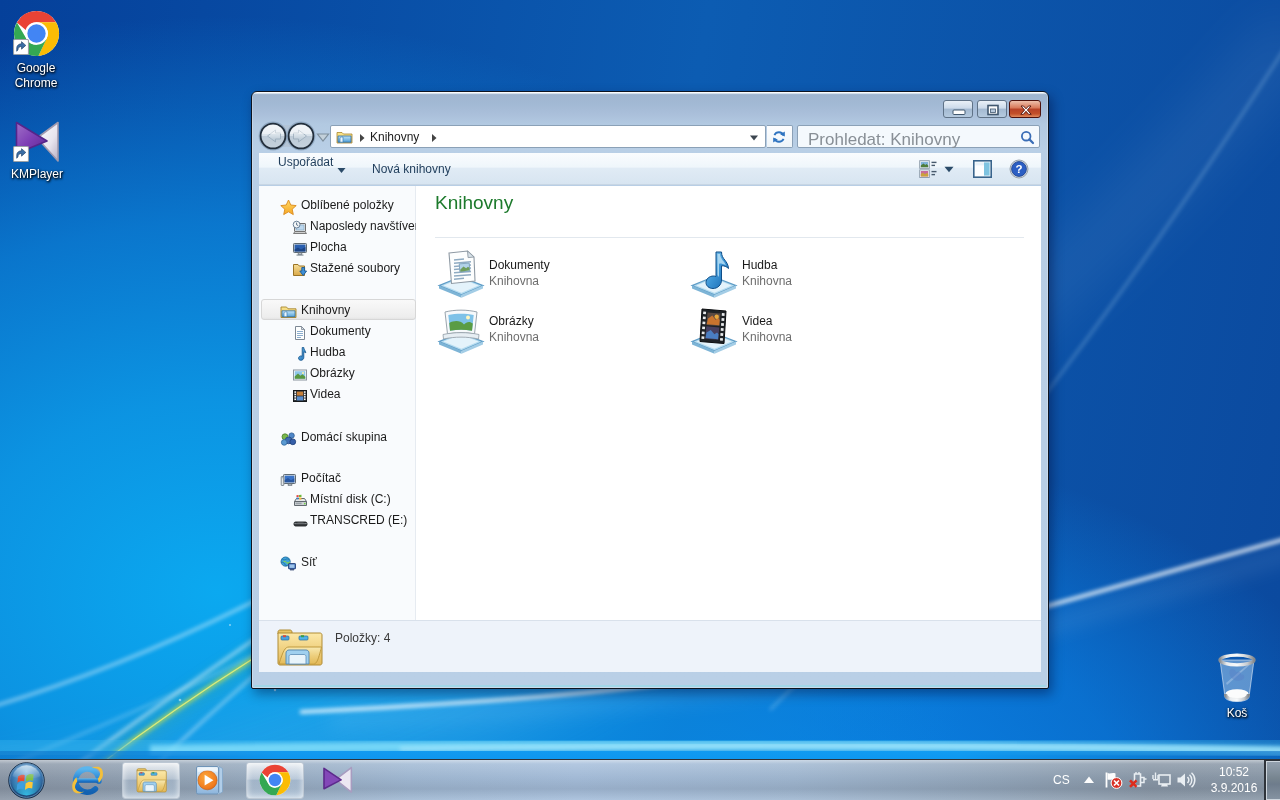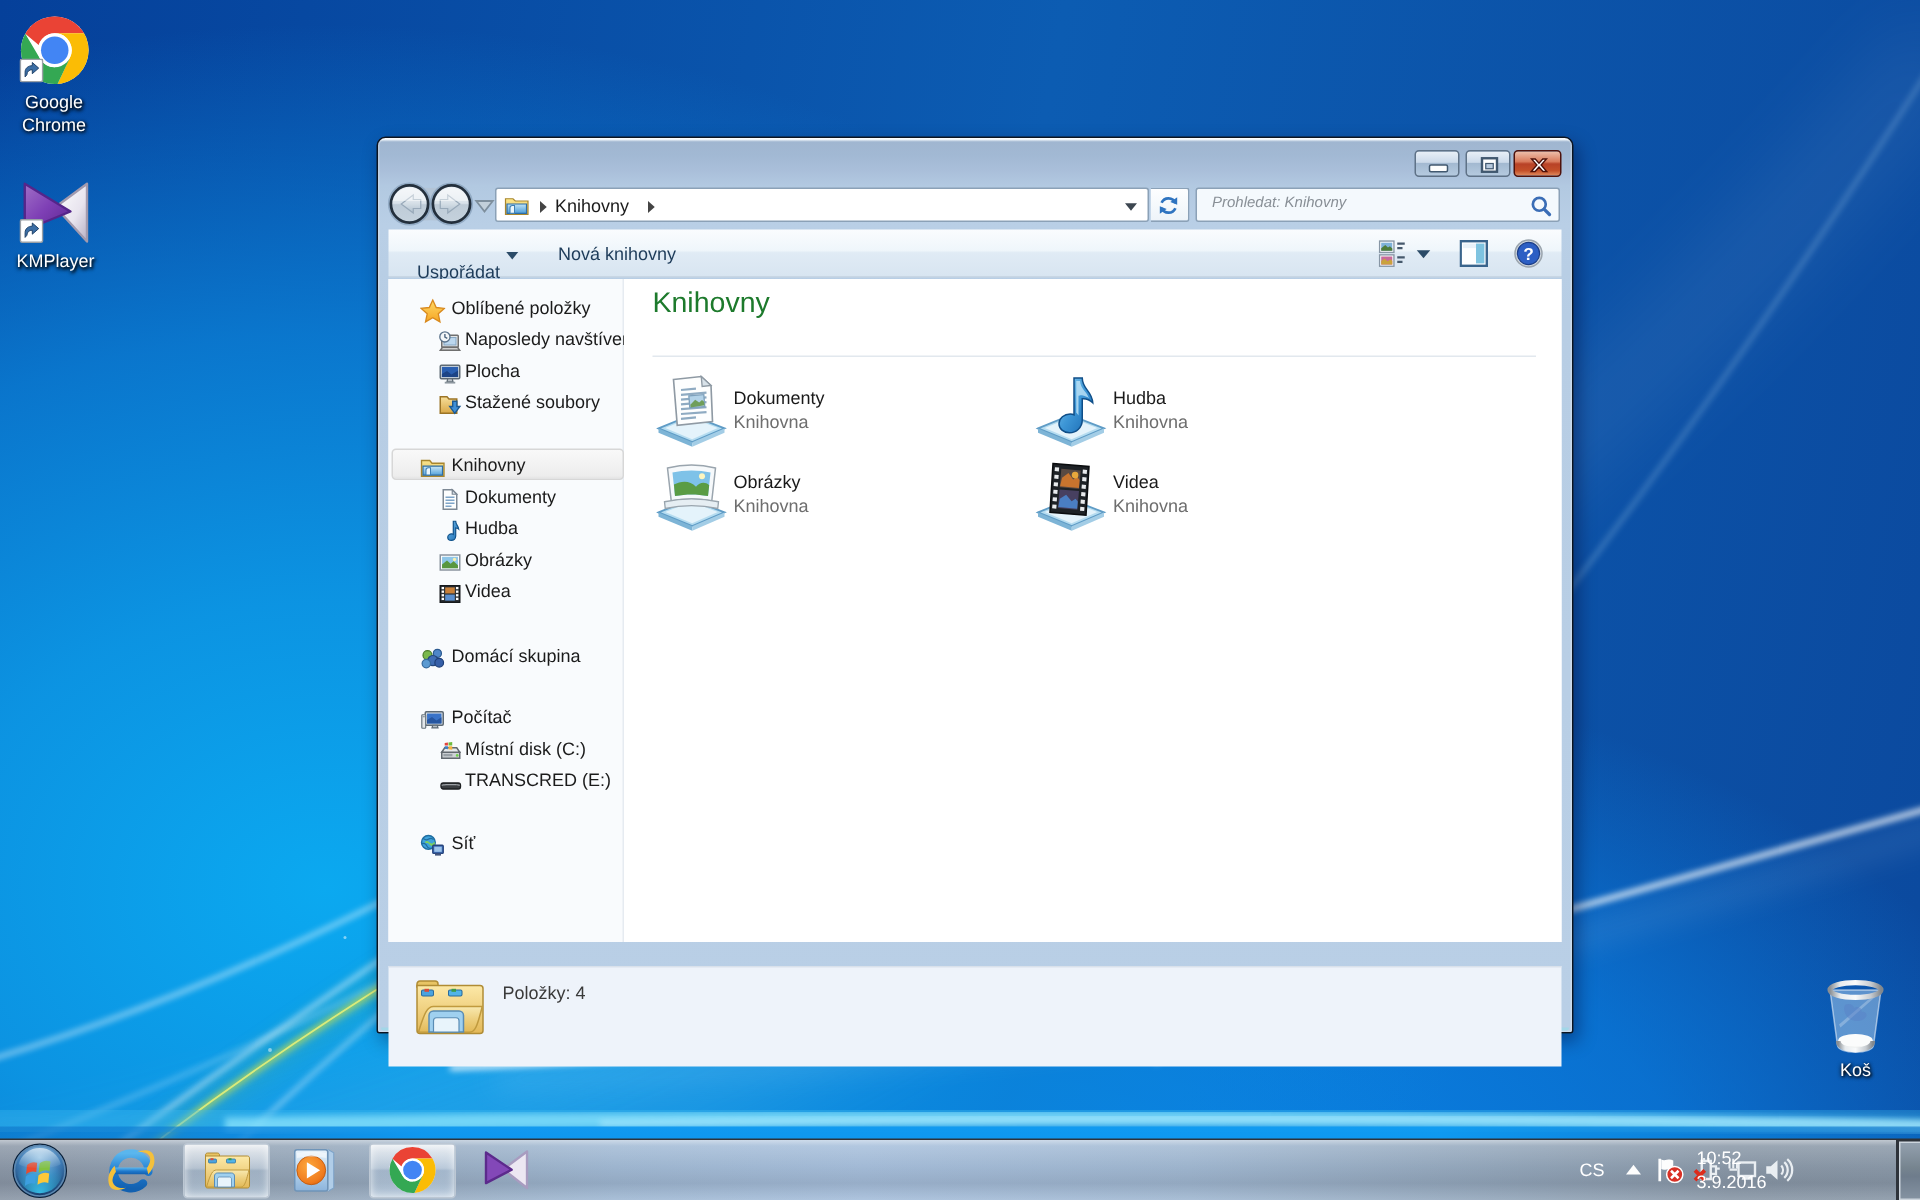--- a/index.html
+++ b/index.html
@@ -22,32 +22,32 @@
 .capbtn { position:absolute; top:8px; height:18px; border-radius:3px; }
 #btnmin { left:691px; width:30px; background:linear-gradient(180deg,#e9f0f7 0%,#ccdaea 45%,#a3b9d1 50%,#b5cadf 100%); border:1px solid #5f7287; }
 #btnmax { left:725px; width:30px; background:linear-gradient(180deg,#e9f0f7 0%,#ccdaea 45%,#a3b9d1 50%,#b5cadf 100%); border:1px solid #5f7287; }
 #btncls { left:757px; width:32px; background:linear-gradient(180deg,#edbfab 0%,#d97b5c 42%,#b84227 52%,#c35029 80%,#e08b5e 100%); border:1px solid #4e120d; }
 #addr { position:absolute; left:78px; top:33px; width:436px; height:23px; background:#fff;
   border:1px solid #8ba1b7; border-radius:2px; font-size:12px; color:#1c1c1c; }
 #refresh { position:absolute; left:515px; top:33px; width:26px; height:23px; background:linear-gradient(180deg,#fdfeff,#eef4f9);
   border:1px solid #8ba1b7; border-left:none; border-radius:0 2px 2px 0; }
 #search { position:absolute; left:545px; top:33px; width:243px; height:23px; background:#f4f9fd;
   border:1px solid #8ba1b7; border-radius:2px; }
-#search .ph { position:absolute; left:10px; top:4px; font-style:italic; color:#888f96; font-size:10px; }
+#search .ph { position:absolute; left:10px; top:4px; color:#888f96; font-size:17px; }
 #toolbar { position:absolute; left:7px; top:61px; width:782px; height:32px;
   background:linear-gradient(180deg,#fafcfe 0%,#eff6fb 45%,#e0ebf5 50%,#d8e5f1 100%);
   border-bottom:1px solid #c8d6e4; font-size:12px; color:#1e3c5a; }
 #mainbody { position:absolute; left:7px; top:94px; width:782px; height:442px; background:#fff; }
 #sidebar { position:absolute; left:0; top:0; width:157px; height:442px; background:#f9fbfd; border-right:1px solid #e6ebf1;
   font-size:12px; color:#1b1b1b; }
 .srow { position:absolute; height:21px; line-height:21px; white-space:nowrap; overflow:hidden;text-align:center; }
 .srow svg, .srow span.ic { position:absolute; top:2px; left:0; }
 .srow .txt { position:absolute; top:0; }
 #content { position:absolute; left:158px; top:0; width:624px; height:442px; background:#fff; }
-#statusbar { position:absolute; left:7px; top:552px; width:782px; height:67px;
+#statusbar { position:absolute; left:7px; top:528px; width:782px; height:52px;
   background:#eef3fa; border-top:1px solid #d9e1eb; }
 #taskbar { position:absolute; left:0; top:759px; width:1280px; height:41px;
   background:
     linear-gradient(180deg, rgba(255,255,255,.45) 0%, rgba(255,255,255,.12) 10%, rgba(10,20,40,.04) 45%, rgba(5,10,25,.10) 72%, rgba(255,255,255,.07) 100%),
     linear-gradient(90deg, #8e9aa9 0%, #97a8ba 15%, #a3bbd5 32%, #a8c0dc 45%, #a3bad3 62%, #96a9bd 78%, #8c9aa9 90%, #8d9baa 100%);
   border-top:1px solid #2e333a;
 }
 .tbtn { position:absolute; top:2px; width:58px; height:37px; border:1px solid #bcc7d3; border-radius:3px;
   background:linear-gradient(180deg, rgba(255,255,255,.75) 0%, rgba(230,240,250,.45) 45%, rgba(190,210,230,.35) 50%, rgba(210,228,244,.5) 100%);
   box-shadow:inset 0 0 6px rgba(255,255,255,.8); }
@@ -241,21 +241,21 @@
 </svg>
     </div>
 <div id="search">
       <span class="ph">Prohledat: Knihovny</span>
 <svg class="abs" style="left:222px;top:4px" width="15" height="15" viewBox="0 0 15 15">
 <circle cx="6.2" cy="6.2" r="4.3" fill="none" stroke="#3a6db6" stroke-width="1.8"></circle>
 <path d="M 9.4,9.4 L 13,13" stroke="#3a6db6" stroke-width="2.2" stroke-linecap="round"></path>
 </svg>
     </div>
 <div id="toolbar">
-<span class="abs" style="left:19px;top:21px">Uspořádat</span>
+<span class="abs" style="left:19px;top:2px">Uspořádat</span>
 <svg class="abs" style="left:78px;top:14px" width="9" height="7" viewBox="0 0 9 7">
         <path d="M 0.5,1 L 8.5,1 L 4.5,6 Z" fill="#2b4b68"></path>
       </svg>
 <span class="abs" style="left:113px;top:9px">Nová knihovny</span>
 <svg class="abs" style="left:660px;top:7px" width="18" height="18" viewBox="0 0 18 18">
 <rect x="0.7" y="0.7" width="9.6" height="7.6" fill="#fdfdfd" stroke="#8796a5" stroke-width="0.9"></rect>
 <rect x="1.8" y="1.8" width="7.4" height="5.4" fill="#7fb2d9"></rect>
         <path d="M 1.8,5.5 L 4.5,3.4 L 6.3,5 L 7.6,4.1 L 9.2,5.6 L 9.2,7.2 L 1.8,7.2 Z" fill="#4f7d3a"></path>
 <rect x="0.7" y="9.9" width="9.6" height="7.6" fill="#fdfdfd" stroke="#8796a5" stroke-width="0.9"></rect>
 <rect x="1.8" y="11" width="7.4" height="5.4" fill="#c86a9a"></rect>
@@ -720,16 +720,16 @@
 <path d="M 9,15.5 L 16,15.5 L 15,13 L 10,13 Z" fill="#e9eef2"></path>
 <path d="M 3.5,1.5 L 3.5,8 M 1,4 L 1,8 M 6,4 L 6,8" stroke="#e9eef2" stroke-width="1.4"></path>
 <path d="M 1,8 L 6,8 L 6,9.5 L 1,9.5 Z" fill="#e9eef2"></path>
 </svg>
 <svg class="abs" style="left:1176px;top:11px" width="20" height="18" viewBox="0 0 20 18">
 <path d="M 1.5,6.5 L 4.5,6.5 L 9,2.5 L 9,15.5 L 4.5,11.5 L 1.5,11.5 Z" fill="#e9eef2"></path>
 <path d="M 11.5,6 A 4.5 4.5 0 0 1 11.5,12" fill="none" stroke="#e9eef2" stroke-width="1.5"></path>
 <path d="M 13.5,3.8 A 7 7 0 0 1 13.5,14.2" fill="none" stroke="#e9eef2" stroke-width="1.5"></path>
 <path d="M 15.5,1.8 A 9.5 9.5 0 0 1 15.5,16.2" fill="none" stroke="#e9eef2" stroke-width="1.5"></path>
 </svg>
-<div class="tray" style="left:1131px;top:4px;width:68px;font-size:12px;line-height:16px">10:52<br>3.9.2016</div>
+<div class="tray" style="left:1200px;top:4px;width:68px;text-align:center;font-size:12px;line-height:16px">10:52<br>3.9.2016</div>
 <div class="abs" style="left:1264px;top:0;width:16px;height:41px;background:#2e333a"></div>
 <div class="abs" style="left:1266px;top:1px;width:14px;height:39px;background:#cdd5dd"></div>
 <div class="abs" style="left:1267px;top:2px;width:13px;height:37px;background:linear-gradient(180deg,#93a0ae 0%,#76848f 45%,#6e7c8c 60%,#8492a1 100%)"></div>
 </div>
 </body></html>

